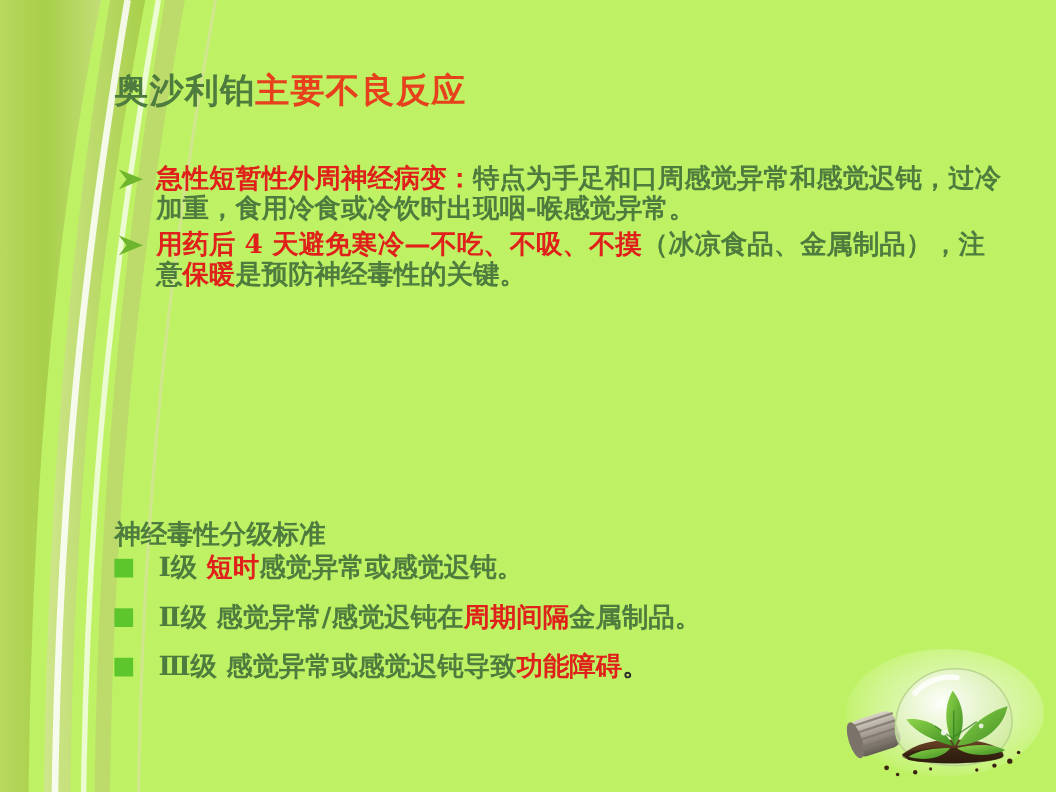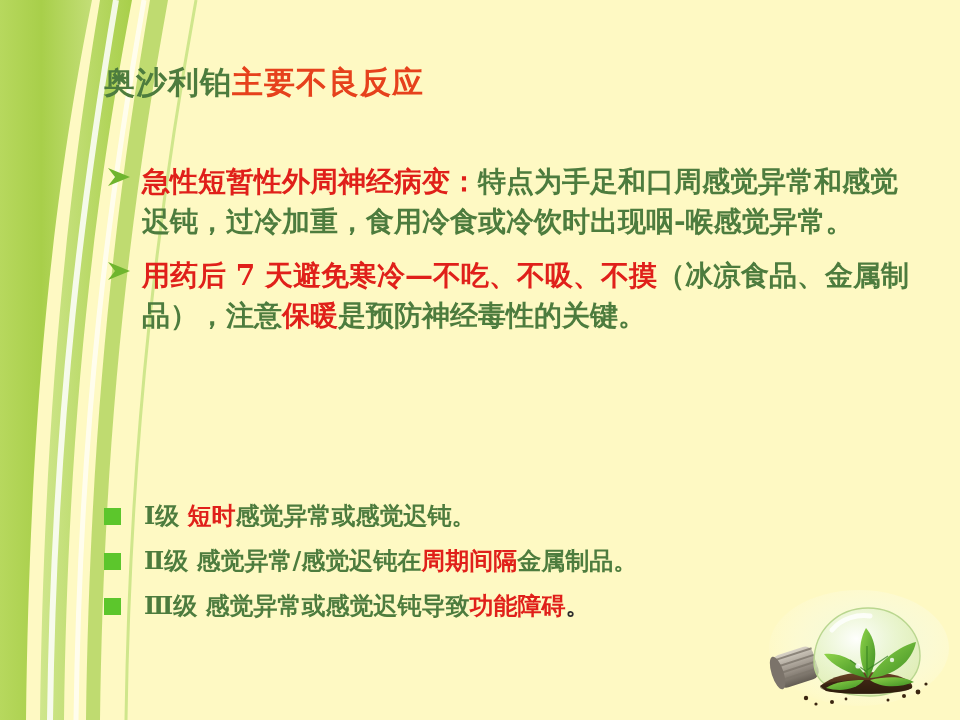--- a/index.html
+++ b/index.html
@@ -1,20 +1,20 @@
 <!DOCTYPE html>
 <html><head>
 <meta charset="utf-8">
 <style>
   html,body{margin:0;padding:0;}
   body{
     width:960px;height:720px;overflow:hidden;position:relative;background:#ffffff;
     font-family:"DejaVu Sans","Liberation Sans",sans-serif;
   }
-  #slide{position:absolute;inset:0;width:960px;height:720px;overflow:hidden;background:#fef9c3;}
+  #slide{position:absolute;inset:0;width:960px;height:720px;overflow:hidden;background:#bef264;}
 
   
   .deco{position:absolute;left:0;top:0;width:300px;height:720px;pointer-events:none;}
 
   
   .title{
     position:absolute;left:104px;top:62px;
     font-family:"DejaVu Serif","Liberation Serif",serif;
     font-size:31px;font-weight:700;letter-spacing:1px;white-space:nowrap;
   }
@@ -22,23 +22,22 @@
   .t-red{color:#e6411c;}
 
   
   .arrow-list{position:absolute;left:104px;top:148px;width:810px;}
   .arrow-item{position:relative;padding-left:38px;margin-bottom:6px;}
   .arrow-mark{
     position:absolute;left:2px;top:4px;width:26px;height:22px;
   }
   .arrow-text{
     font-family:"DejaVu Serif","Liberation Serif",serif;
-    font-size:28px;line-height:40px;color:#4d7c3e;font-weight:600;
+    font-size:24px;line-height:27px;color:#4d7c3e;font-weight:600;
     letter-spacing:0px;
-    margin-top:14px;
   }
   .r{color:#e0201a;}
   .g{color:#4d7c3e;}
 
   
   .sub-head{
     position:absolute;left:104px;top:470px;
     font-family:"DejaVu Serif","Liberation Serif",serif;
     font-size:24px;color:#4d7c3e;font-weight:600;
   }
@@ -97,26 +96,27 @@
         <path d="M2,2 L24,11 L2,20 L9,11 Z" fill="#6fb52e"></path>
       </svg>
       <div class="arrow-text"><span class="r">急性短暂性外周神经病变：</span><span class="g">特点为手足和口周感觉异常和感觉迟钝，过冷加重，食用冷食或冷饮时出现咽-喉感觉异常。</span></div>
     </div>
 
 
     <div class="arrow-item">
       <svg class="arrow-mark" viewBox="0 0 26 22" aria-hidden="true">
         <path d="M2,2 L24,11 L2,20 L9,11 Z" fill="#6fb52e"></path>
       </svg>
-      <div class="arrow-text"><span class="r">用药后 7 天避免寒冷—不吃、不吸、不摸</span><span class="g">（冰凉食品、金属制品），注意</span><span class="r">保暖</span><span class="g">是预防神经毒性的关键。</span></div>
+      <div class="arrow-text"><span class="r">用药后 4 天避免寒冷—不吃、不吸、不摸</span><span class="g">（冰凉食品、金属制品），注意</span><span class="r">保暖</span><span class="g">是预防神经毒性的关键。</span></div>
     </div>
 
 
   </div>
 
+  <div class="sub-head">神经毒性分级标准</div>
 
   <div class="sq-list">
 
     <div class="sq-item">
       <span class="sq-mark"></span>
       <div class="sq-text"><span class="g">Ⅰ级 </span><span class="r">短时</span><span class="g">感觉异常或感觉迟钝。</span></div>
     </div>
 
     <div class="sq-item">
       <span class="sq-mark"></span>

